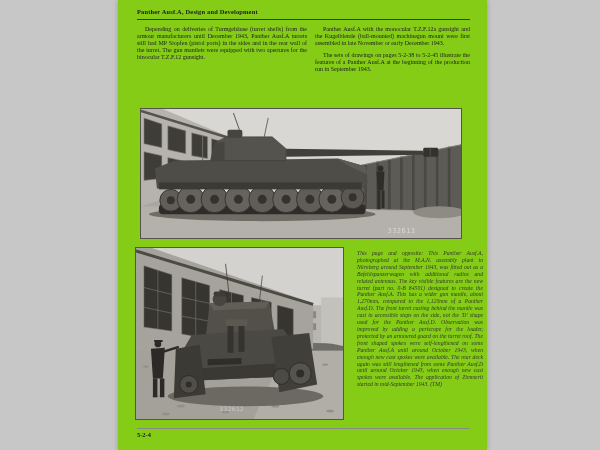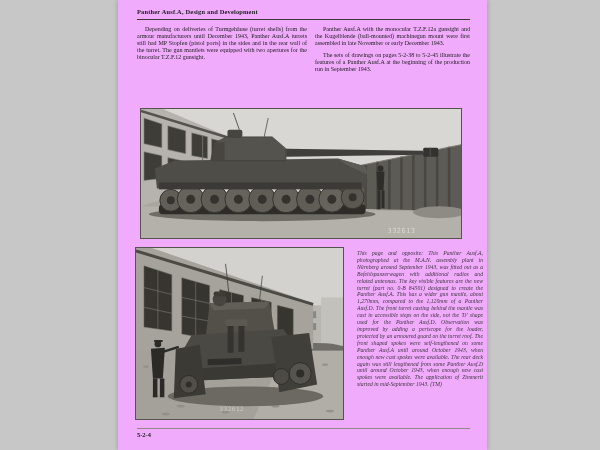--- a/index.html
+++ b/index.html
@@ -3,21 +3,21 @@
 <meta charset="utf-8">
 <style>
   html,body{margin:0;padding:0;}
   body{
     width:600px;height:450px;overflow:hidden;position:relative;
     background:#c7c7c7;
     font-family:"Liberation Serif", serif;
   }
   .page{
     position:absolute;left:118px;top:0;width:369px;height:450px;
-    background:#f0abfc;box-shadow:0 0 5px rgba(0,0,0,.25);
+    background:#84cc16;box-shadow:0 0 5px rgba(0,0,0,.25);
   }
   .page-header-title{
     position:absolute;left:19px;top:8px;width:333px;
     font-size:6.4px;font-weight:bold;color:#1c1c1c;letter-spacing:.2px;
   }
   .header-rule{
     position:absolute;left:19px;top:19px;width:333px;height:1px;background:#3a3a3a;
   }
   .columns{
     position:absolute;left:19px;top:26px;width:333px;display:flex;gap:8px;

